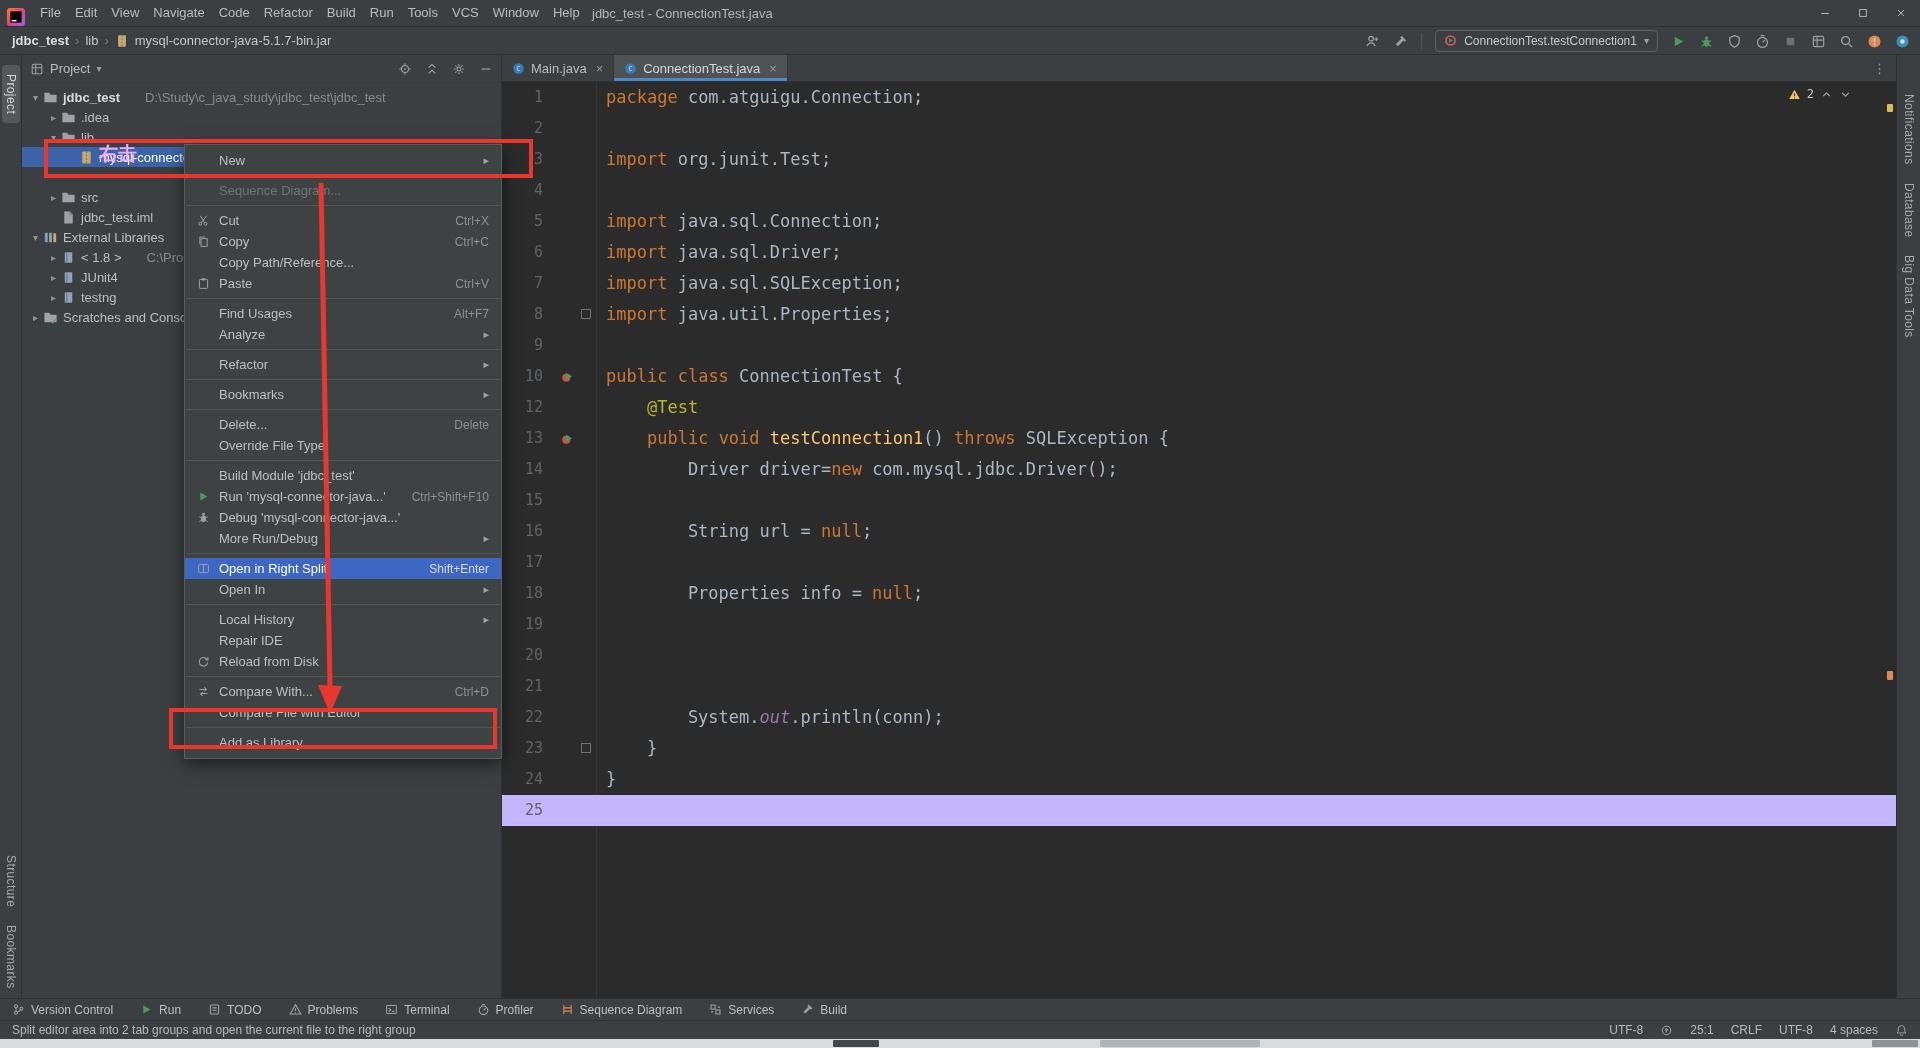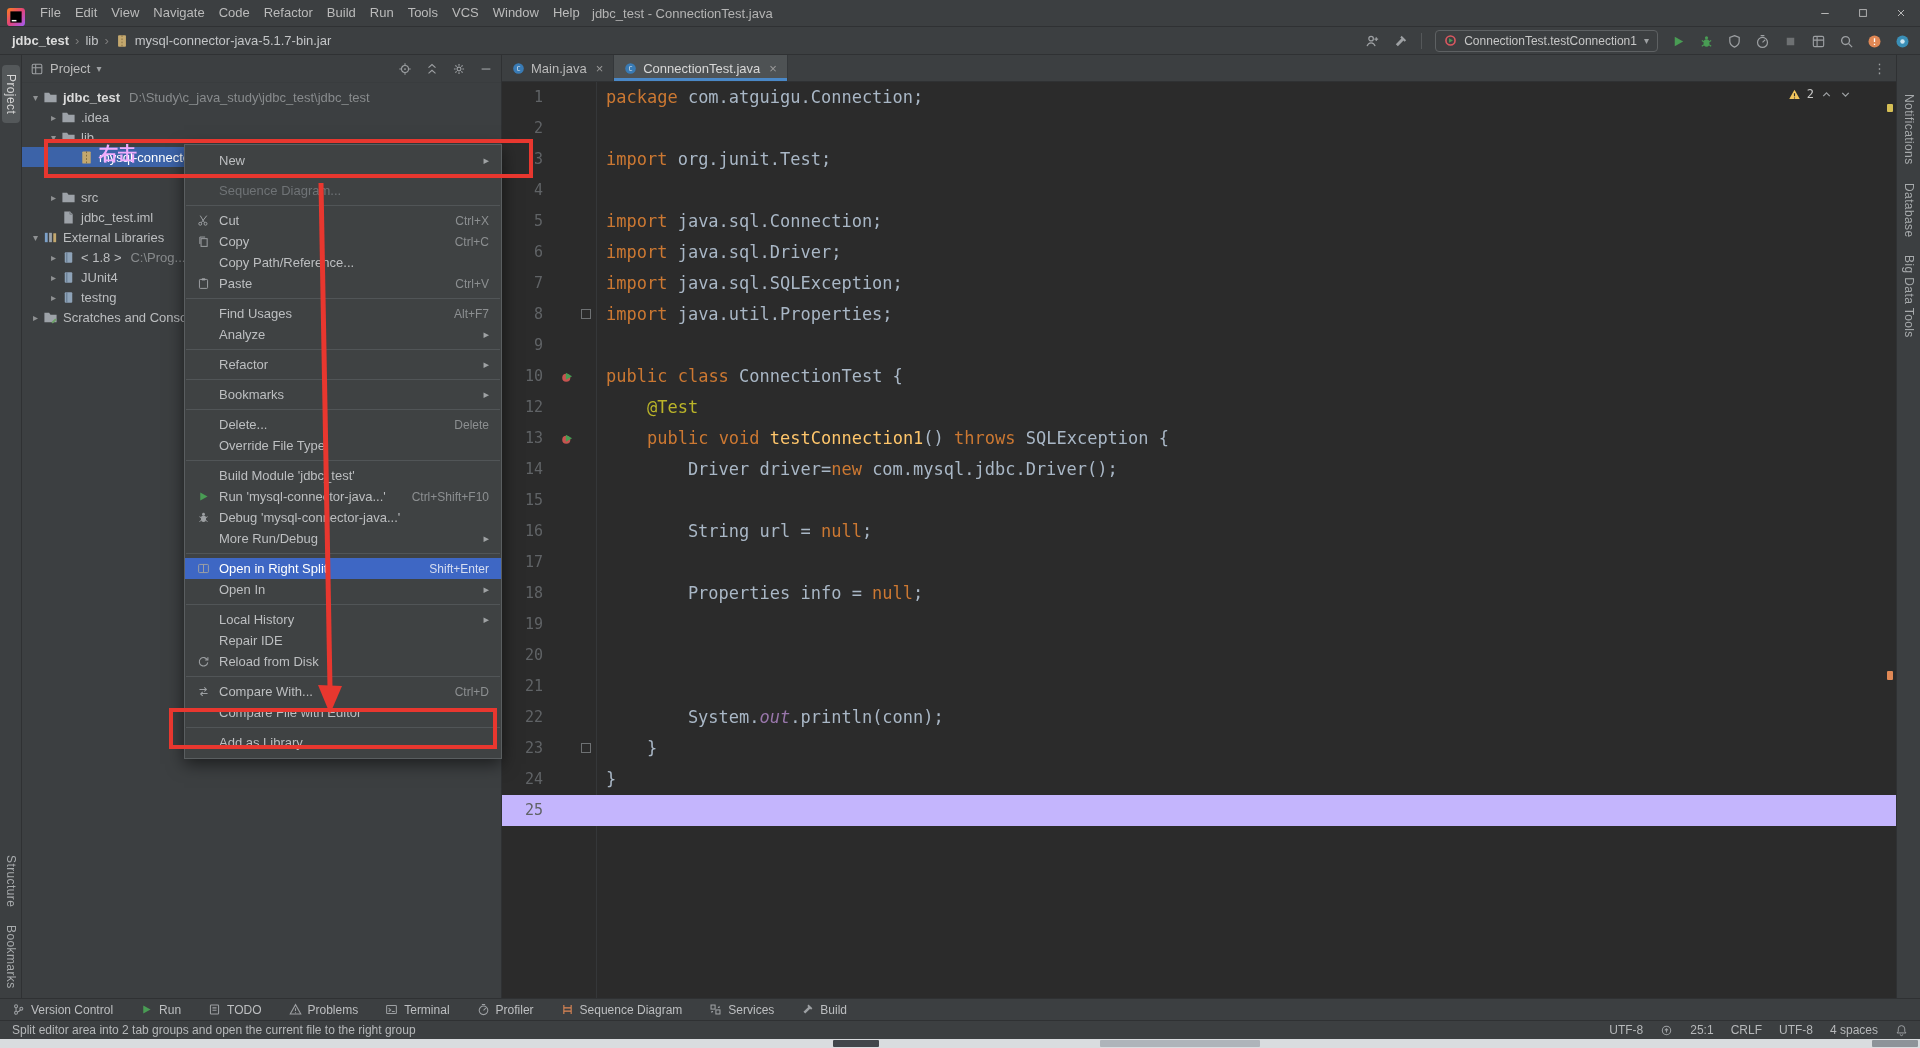--- a/index.html
+++ b/index.html
@@ -43,21 +43,21 @@
 .project{width:480px;background:#3c3f41;border-right:1px solid #2f3133}
 .proj-head{height:28px;display:flex;align-items:center;gap:6px;padding:0 8px;border-bottom:1px solid #393c3e}
 .proj-head .icon{width:14px;height:14px}
 .ph-icons{margin-left:auto;display:flex;gap:13px;align-items:center;color:#9da0a3}
 .tree{padding-top:4px;white-space:nowrap}
 .trow{height:20px;display:flex;align-items:center}
 .trow .chev{width:15px;color:#8f9193;font-size:10px;text-align:center;flex:0 0 auto}
 .trow .icon{width:15px;height:15px;margin-right:5px}
 .tlabel{color:#bcbec0}
 .tlabel.bold{font-weight:bold;color:#dadada}
-.thint{color:#888b8d;padding-left:9px}
+.thint{color:#888b8d;padding-left:25px}
 .trow.sel{background:#3c63a8}
 .trow.sel .tlabel{color:#fff}
 .tspacer{height:20px}
 
 
 .editor-wrap{flex:1;display:flex;flex-direction:column;background:#2b2b2b;position:relative;min-width:0}
 .tabs{height:27px;background:#3c3f41;display:flex;align-items:stretch;border-bottom:1px solid #2f3133;position:relative}
 .tab{display:flex;align-items:center;gap:6px;padding:0 10px;color:#bbb;border-right:1px solid #34373a}
 .tab .icon{width:13px;height:13px}
 .tab.active{background:#4e5254;box-shadow:inset 0 -3px 0 #4a88c7;color:#d8d8d8}

